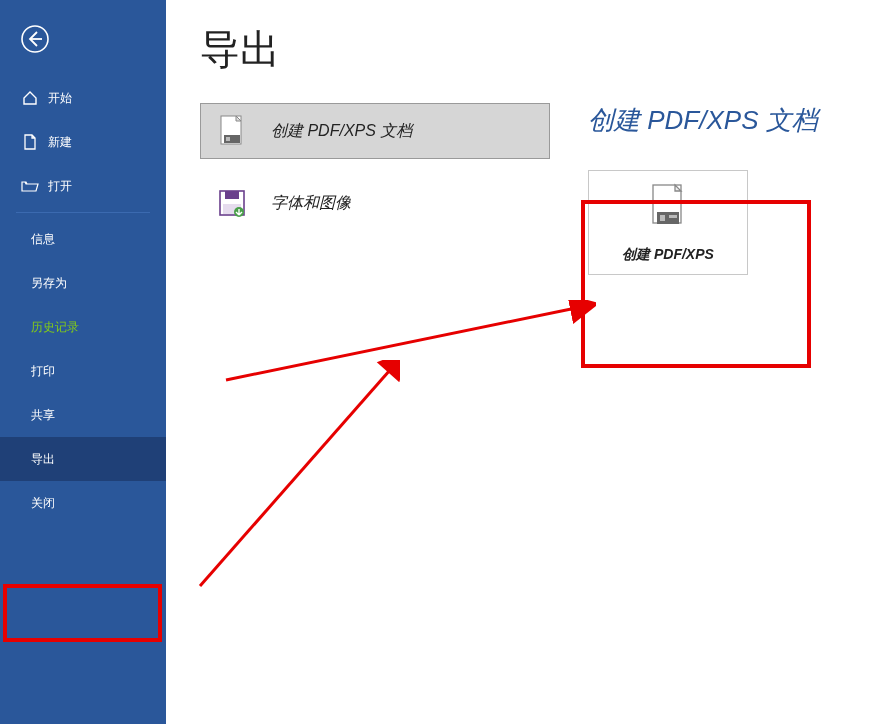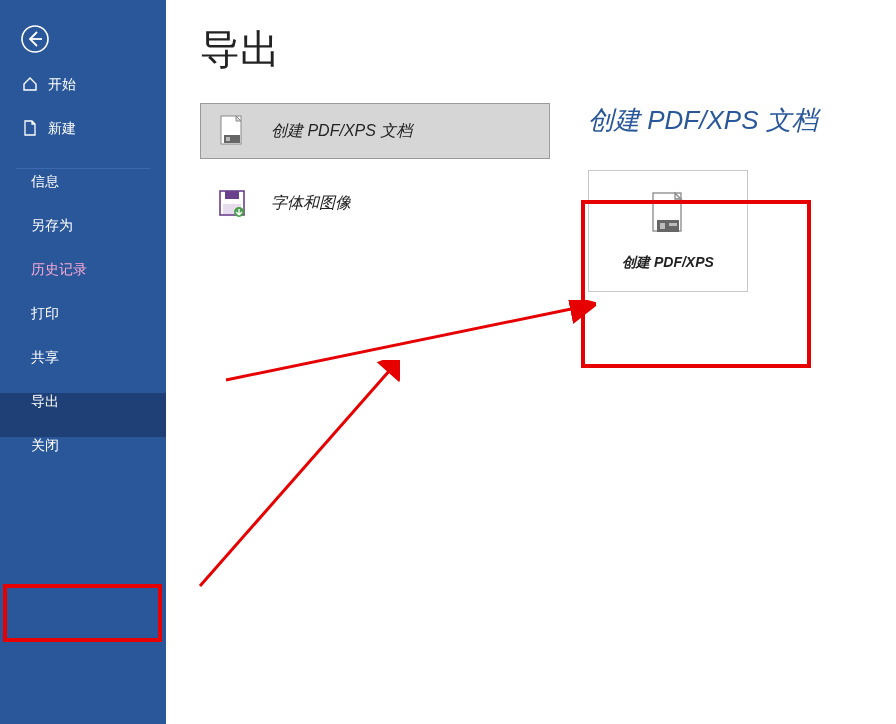--- a/index.html
+++ b/index.html
@@ -1,40 +1,40 @@
 <!DOCTYPE html>
 <html><head>
 <meta charset="utf-8">
 <style>
   * { box-sizing: border-box; margin: 0; padding: 0; }
   html, body { width: 896px; height: 724px; font-family: "Microsoft YaHei", "Segoe UI", sans-serif; background: #fff; overflow: hidden; }
   .app { display: flex; width: 100%; height: 100%; }
   .sidebar { width: 166px; min-width: 166px; background: #2a579a; color: #fff; display: flex; flex-direction: column; }
   .back-btn { width: 42px; height: 42px; margin: 18px 0 0 14px; display:flex; align-items:center; justify-content:center; cursor:pointer; }
   .nav { margin-top: 16px; }
-  .nav-item { display:flex; align-items:flex-start; height: 44px; padding-left: 20px; font-size: 14px; cursor:pointer; color:#fff; }
+  .nav-item { display:flex; align-items:center; height: 44px; padding-left: 20px; font-size: 12px; cursor:pointer; color:#fff; }
   .nav-item.active { background: #1f4077; }
-  .nav-item.disabled { color: #f9a8d4; }
+  .nav-item.disabled { color: #84cc16; }
   .nav-item .icn { width: 20px; display:inline-flex; align-items:center; justify-content:center; margin-right: 8px; }
   .nav-item.noicon { padding-left: 31px; }
   .divider { height:1px; background: #3b6ab0; margin: 4px 16px 4px 16px; }
   .content { flex: 1; position: relative; padding: 22px 34px; }
   .page-title { font-size: 40px; color: #222; font-weight: 300; margin-bottom: 26px; }
   .columns { display:flex;font-style:italic; }
   .options-col { width: 360px; }
   .option-row { display:flex; align-items:center; width: 350px; height: 56px; border:1px solid transparent; padding-left: 14px; cursor:pointer; margin-bottom: 16px; }
   .option-row.selected { background: #d6d6d6; border:1px solid #9a9a9a; }
   .option-row .opt-icn { width: 34px; height: 34px; display:flex; align-items:center; justify-content:center; margin-right: 22px; }
   .option-row .opt-label { font-size: 16px; color:#222; }
   .detail-col { margin-left: 28px; }
   .detail-title { font-size: 26px; color: #2a579a; margin-bottom: 10px; }
   .bullets { list-style:none; }
   .bullets li { display:flex; align-items:center; font-size:14px; color:#444; margin-bottom:6px; }
   .bullets li::before { content:""; width:7px; height:7px; background:#a6a6a6; margin-right: 12px; }
-  .bigbtn-wrap { margin-top: 32px; width:160px; height:122px; border:1px solid #c8c8c8; background:#fff; display:flex; flex-direction:column; align-items:center; justify-content:center; cursor:pointer; }
+  .bigbtn-wrap { margin-top: 32px; width:160px; height:105px; border:1px solid #c8c8c8; background:#fff; display:flex; flex-direction:column; align-items:center; justify-content:center; cursor:pointer; }
   .bigbtn-label { font-size: 14px; font-weight:bold; color:#222; margin-top:10px; }
   .highlight-box { border: 4px solid #e60000; position:absolute; pointer-events:none; }
   .arrow { position:absolute; pointer-events:none; }
 </style>
 </head>
 <body>
 
 <div class="app">
   <div class="sidebar">
     <div class="back-btn">
@@ -54,20 +54,28 @@
         </span>
         <span>开始</span>
       </div>
       <div class="nav-item">
         <span class="icn">
           <svg width="14" height="16" viewBox="0 0 14 16">
               <path d="M2 1 H9 L12 4 V15 H2 Z M9 1 V4 H12" fill="none" stroke="#fff" stroke-width="1.3"></path>
             </svg>
         </span>
         <span>新建</span>
+      </div>
+      <div class="nav-item">
+        <span class="icn">
+          <svg width="18" height="14" viewBox="0 0 18 14">
+              <path d="M1 3 L1 12 L15 12 L17 5 L5 5 L4 3 Z M1 3 L5 3 L6 5" fill="none" stroke="#fff" stroke-width="1.2"></path>
+            </svg>
+        </span>
+        <span>打开</span>
       </div>
 
       <div class="divider"></div>
 
       <div class="nav-item noicon">
         <span>信息</span>
       </div>
       <div class="nav-item noicon">
         <span>另存为</span>
       </div>

